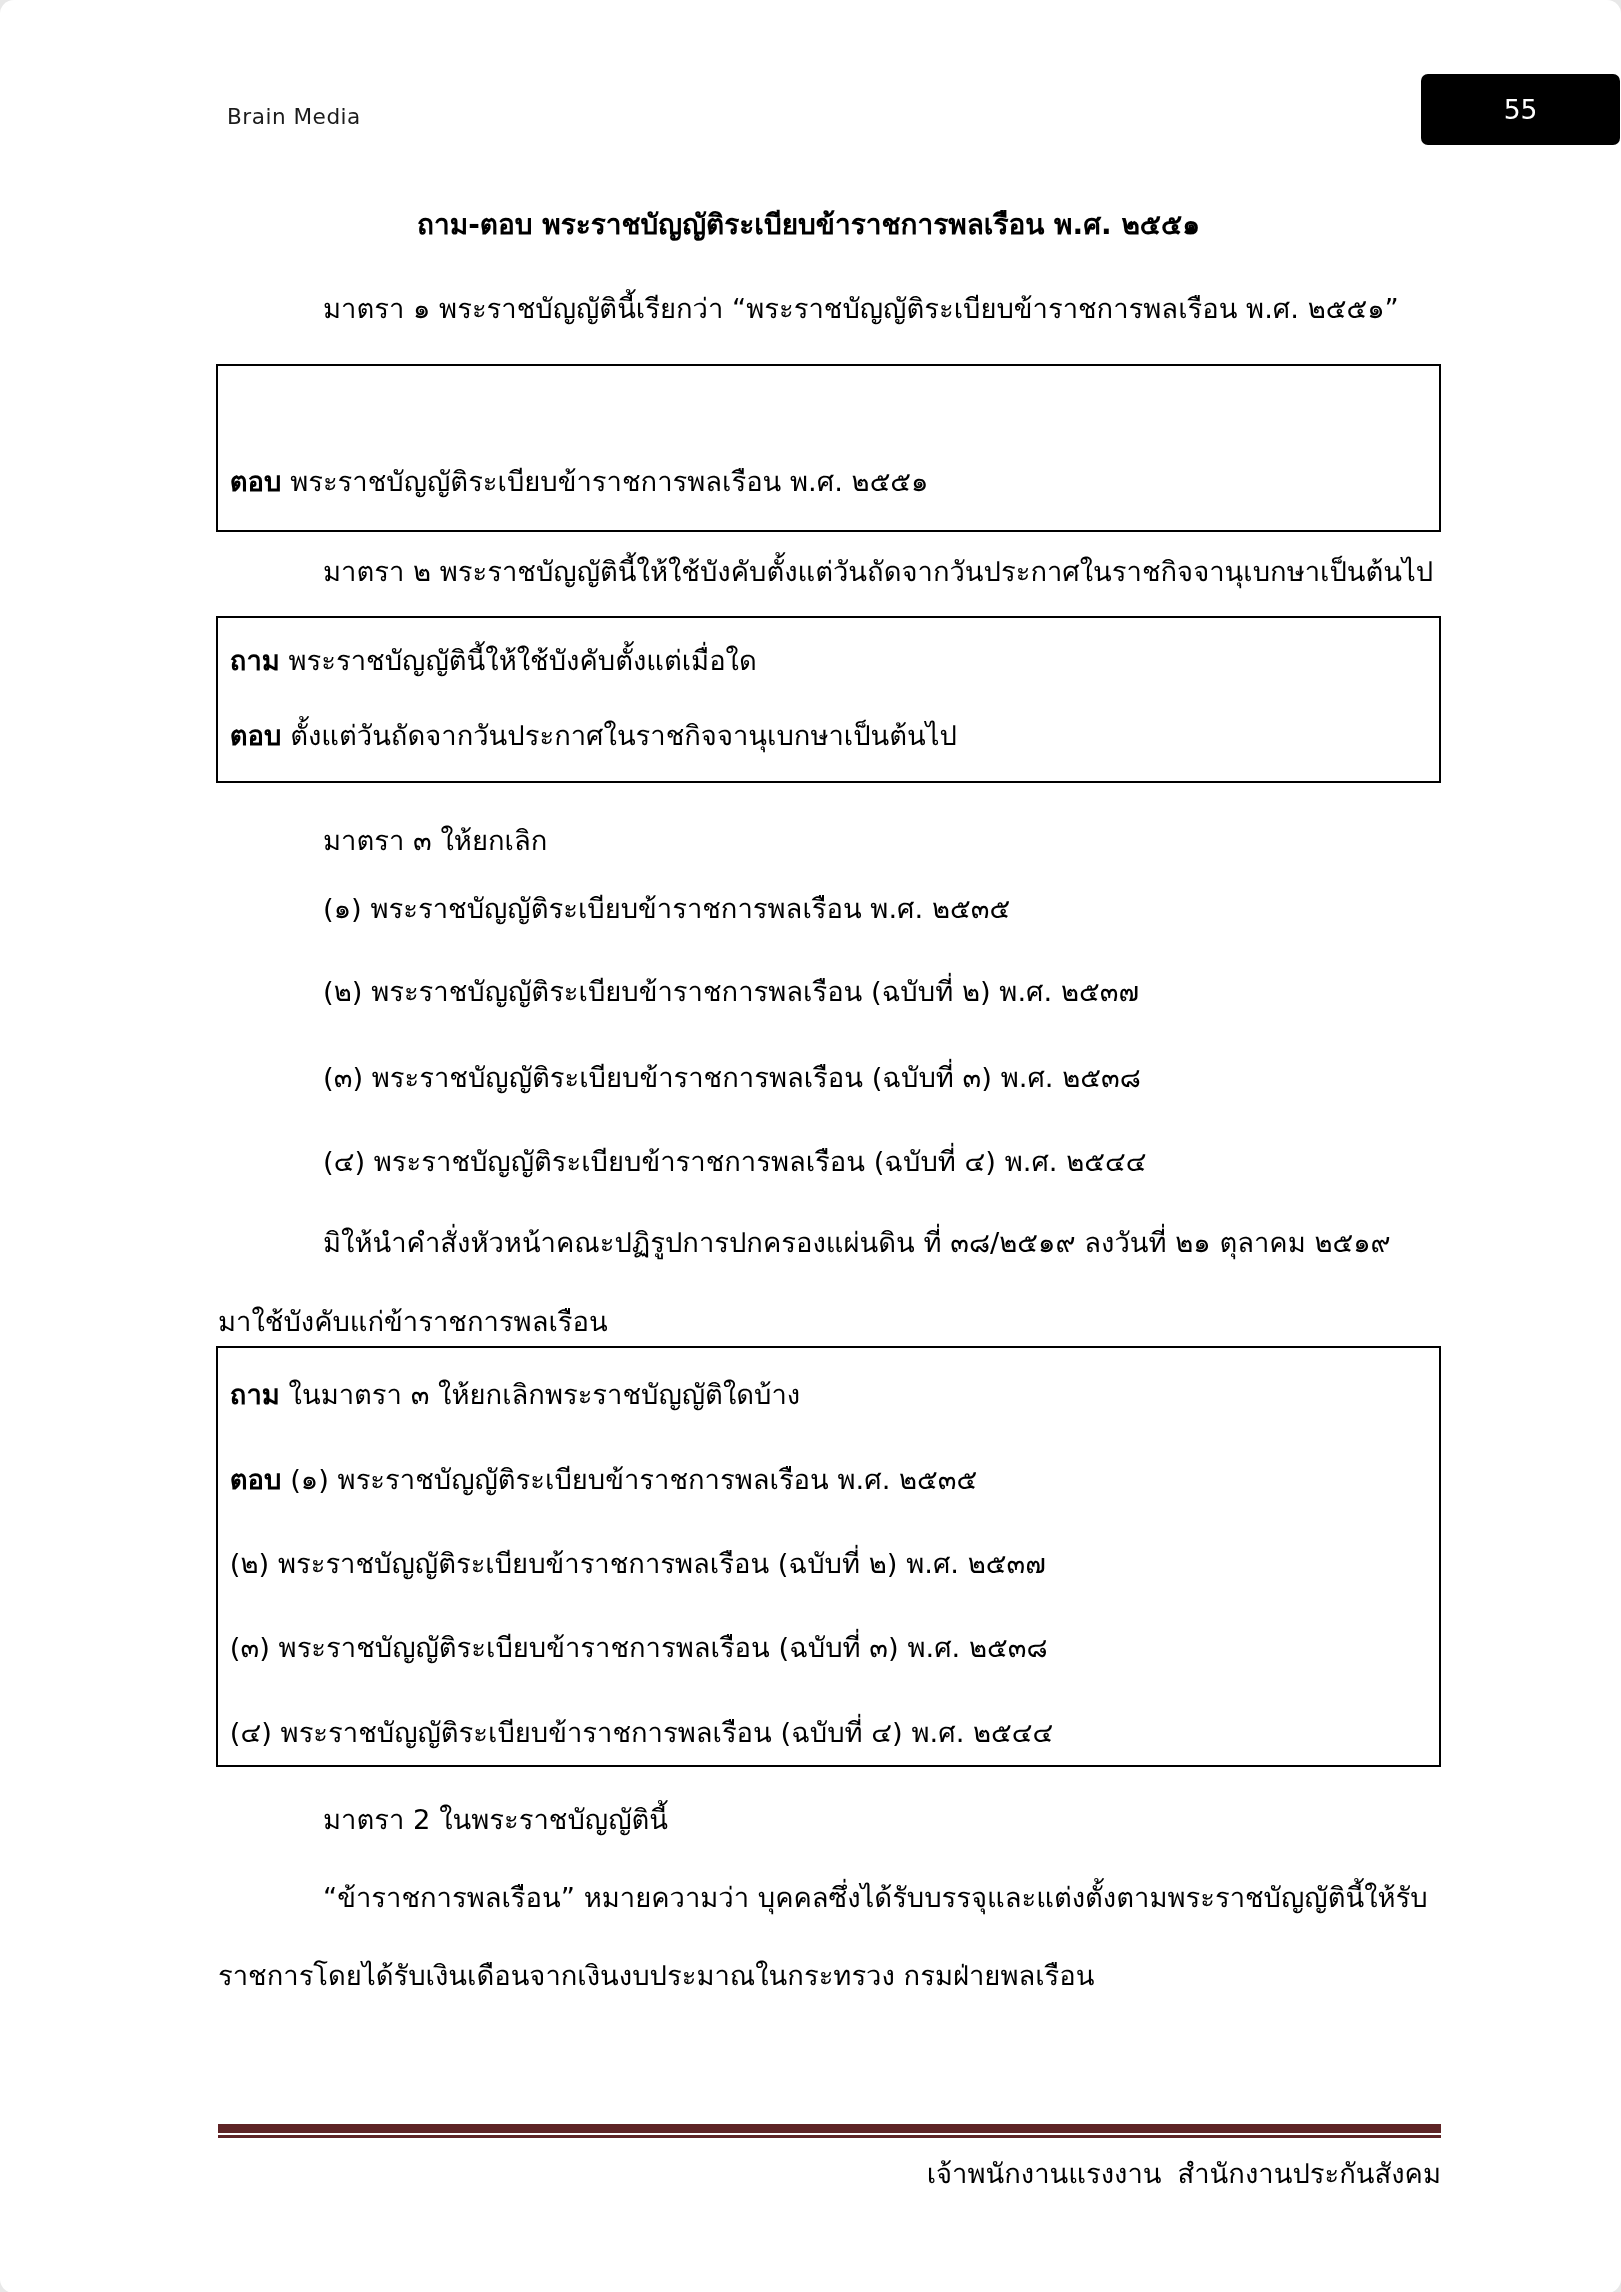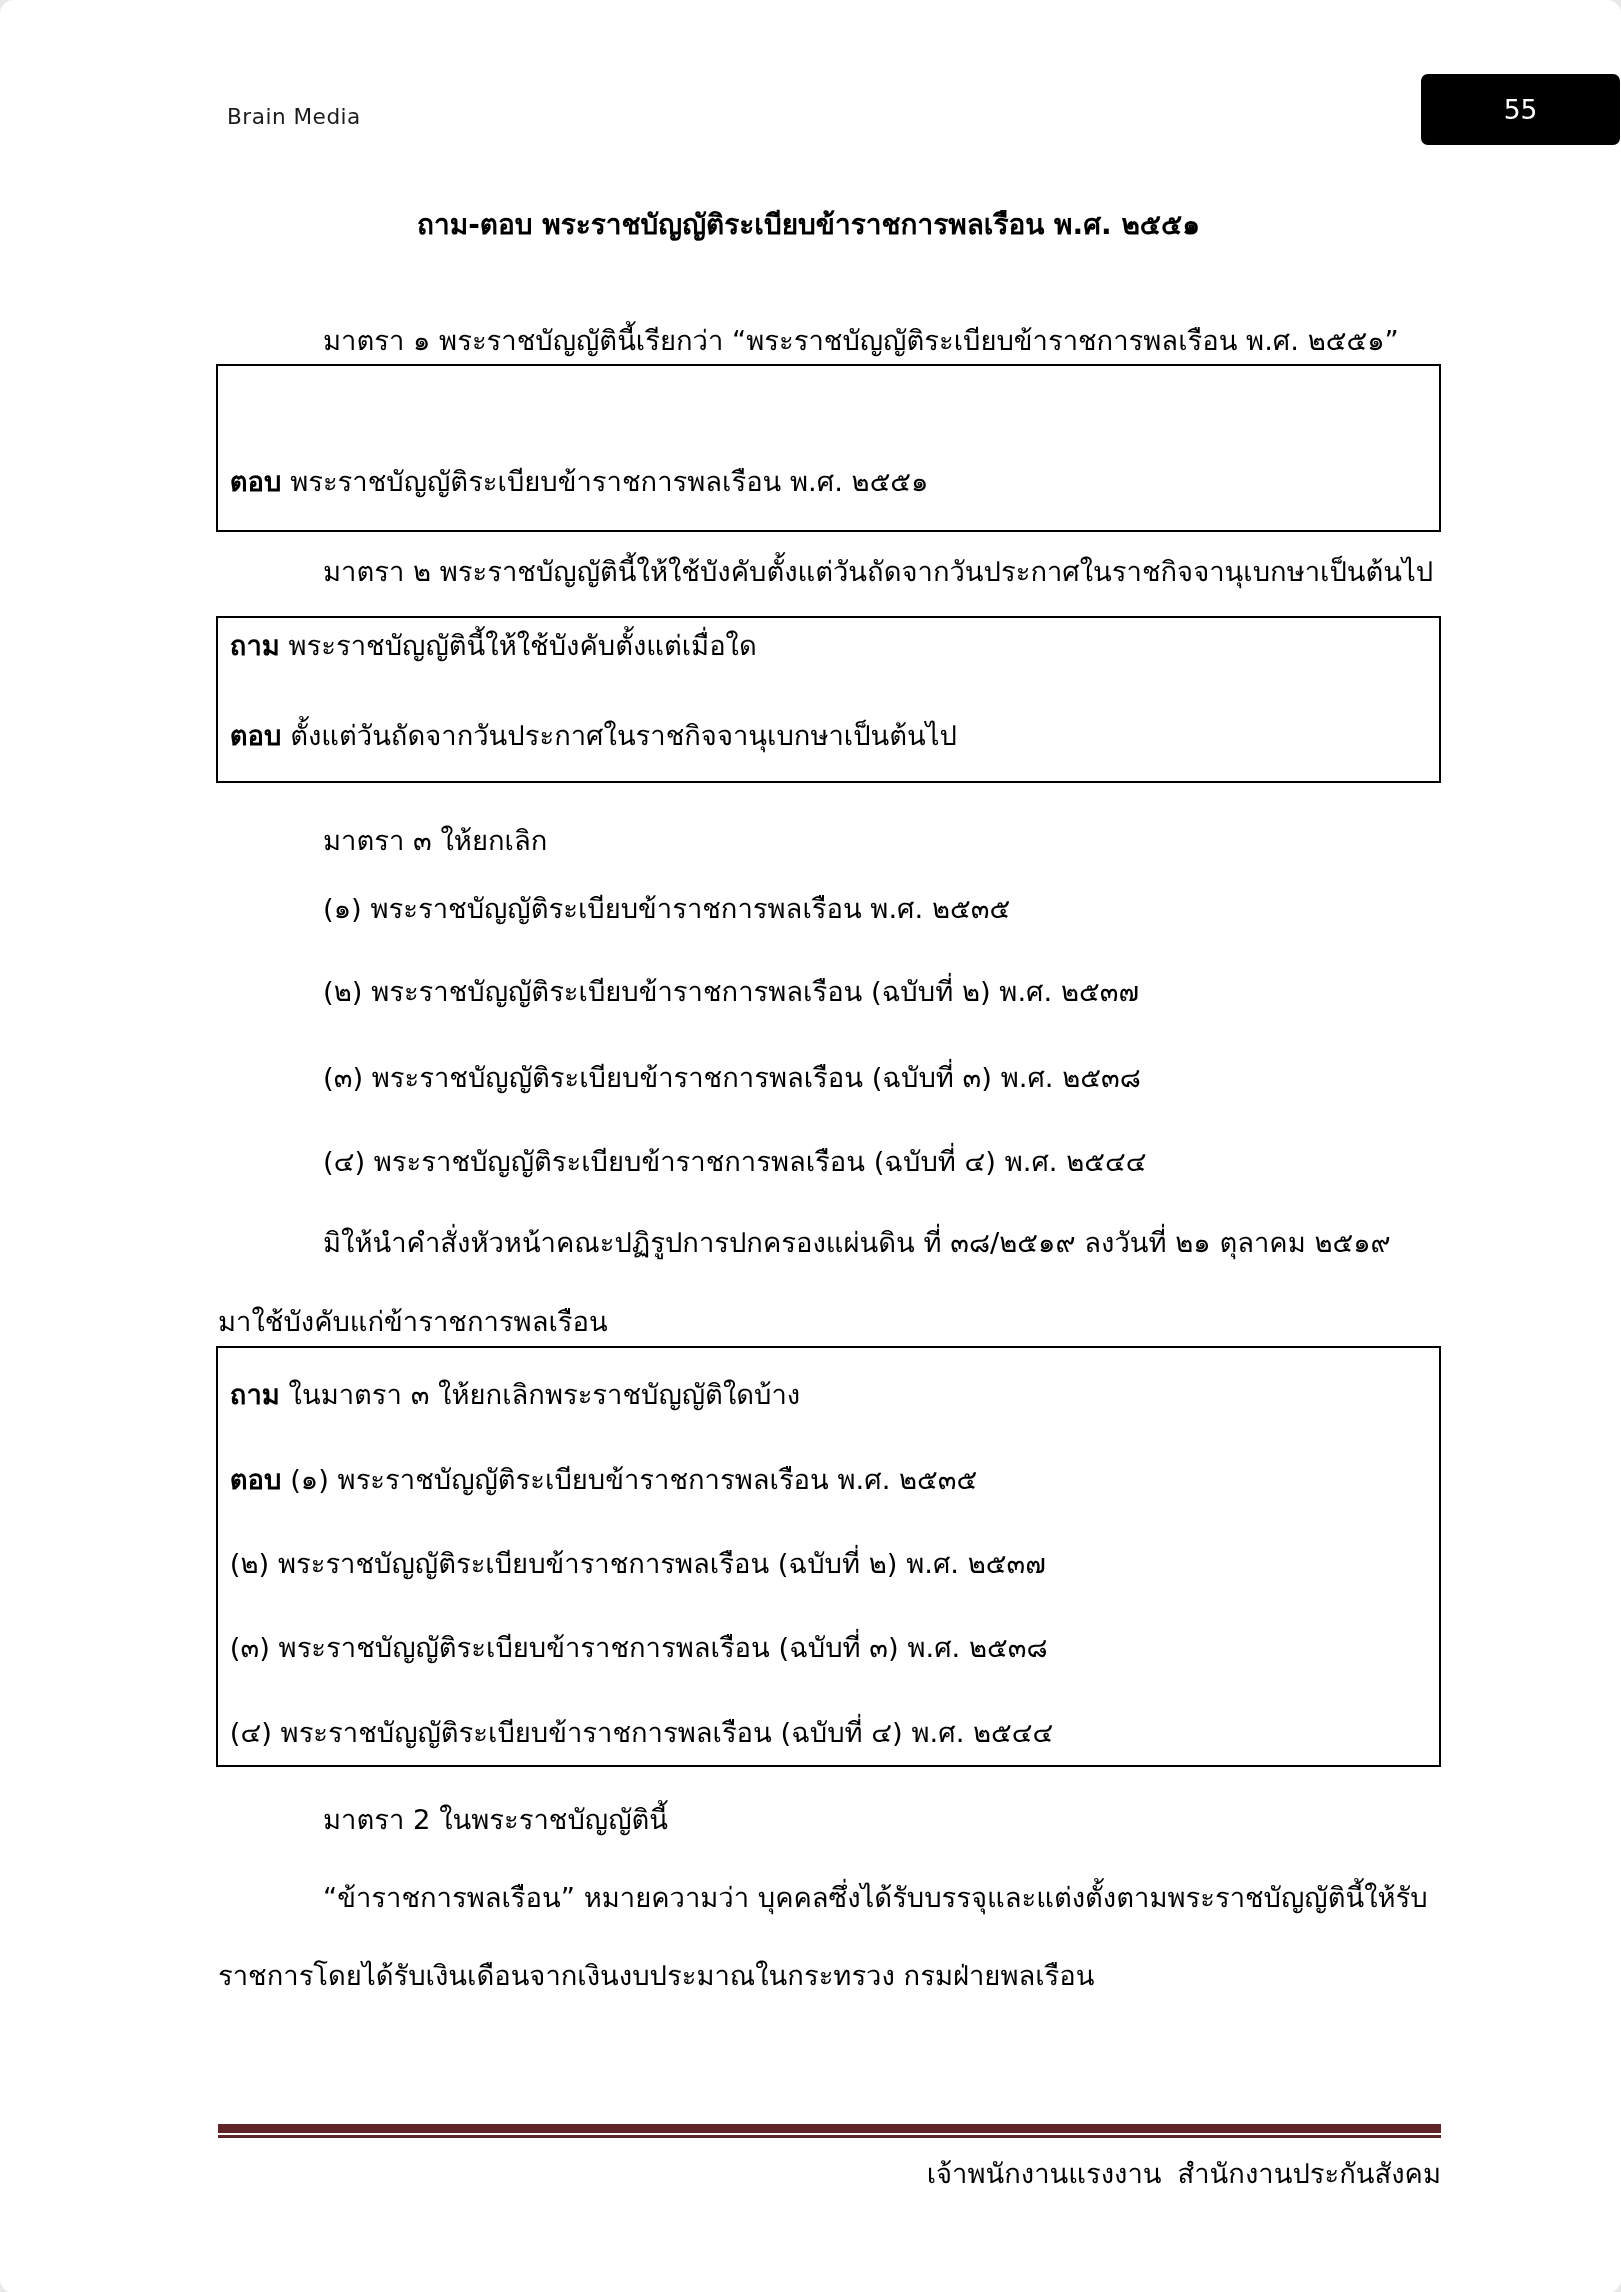--- a/index.html
+++ b/index.html
@@ -49,33 +49,33 @@
 
 <div class="page">
 
   <div class="abs brand">Brain Media</div>
   <div class="abs page-badge">
     <span>55</span>
   </div>
 
   <div class="abs doc-title">ถาม-ตอบ พระราชบัญญัติระเบียบข้าราชการพลเรือน พ.ศ. ๒๕๕๑</div>
 
-  <div class="abs line" style="left:323px;top:287px;margin-top:32px;">มาตรา ๑ พระราชบัญญัตินี้เรียกว่า “พระราชบัญญัติระเบียบข้าราชการพลเรือน พ.ศ. ๒๕๕๑”</div>
+  <div class="abs line" style="left:323px;top:287px;">มาตรา ๑ พระราชบัญญัตินี้เรียกว่า “พระราชบัญญัติระเบียบข้าราชการพลเรือน พ.ศ. ๒๕๕๑”</div>
 
   <div class="abs qa-box" style="top:364px;height:168px;">
     <div class="line" style="top:94px;">
       <span class="b">ตอบ</span>
       <span>พระราชบัญญัติระเบียบข้าราชการพลเรือน พ.ศ. ๒๕๕๑</span>
     </div>
   </div>
 
   <div class="abs line" style="left:323px;top:550px;">มาตรา ๒ พระราชบัญญัตินี้ให้ใช้บังคับตั้งแต่วันถัดจากวันประกาศในราชกิจจานุเบกษาเป็นต้นไป</div>
 
   <div class="abs qa-box" style="top:616px;height:167px;">
-    <div class="line" style="top:6px;">
+    <div class="line" style="top:21px;">
       <span class="b">ถาม</span>
       <span>พระราชบัญญัตินี้ให้ใช้บังคับตั้งแต่เมื่อใด</span>
     </div>
     <div class="line" style="top:96px;">
       <span class="b">ตอบ</span>
       <span>ตั้งแต่วันถัดจากวันประกาศในราชกิจจานุเบกษาเป็นต้นไป</span>
     </div>
   </div>
 
   <div class="abs line" style="left:323px;top:819px;">มาตรา ๓ ให้ยกเลิก</div>

